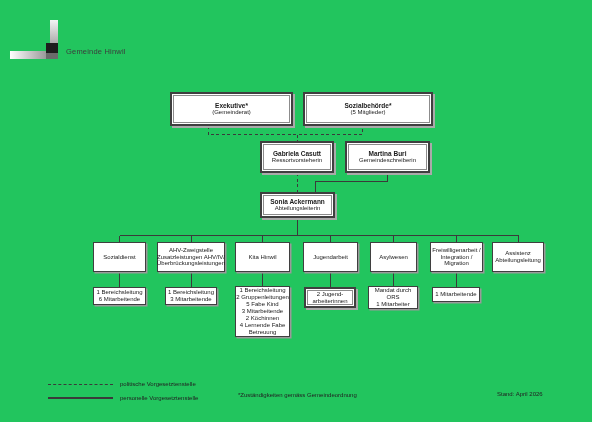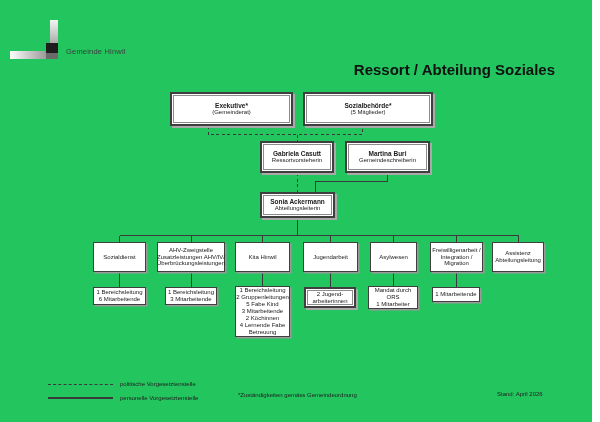--- a/index.html
+++ b/index.html
@@ -44,21 +44,20 @@
 <div class="page">
 
   <div>
     <div class="logo-vbar"></div>
     <div class="logo-hbar"></div>
     <div class="logo-sqdk"></div>
     <div class="logo-sqgy"></div>
     <span class="logo-text">Gemeinde Hinwil</span>
   </div>
 
-  <h1 class="title">Ressort / Abteilung Soziales</h1>
 
   <svg class="connectors" width="600" height="422" viewBox="0 0 600 422">
     <path class="ln-dash" d="M208,126 V134.5 H362 V126 M297,134.5 V141"></path>
     <path class="ln-dash" d="M297,173 V192"></path>
     <path class="ln-solid" d="M387,173 V181.5 H315 V192"></path>
     <path class="ln-solid" d="M297,218 V235.5"></path>
     <path class="ln-solid" d="M119.5,235.5 H518.5"></path>
     <path class="ln-solid" d="M119.5,235.5 V242 M191.5,235.5 V242 M262.5,235.5 V242 M330.5,235.5 V242 M393.5,235.5 V242 M456.5,235.5 V242 M518.5,235.5 V242"></path>
     <path class="ln-solid" d="M119.5,272 V287 M191.5,272 V287 M262.5,272 V287 M330.5,272 V287 M393.5,272 V287 M456.5,272 V287"></path>
   </svg>

